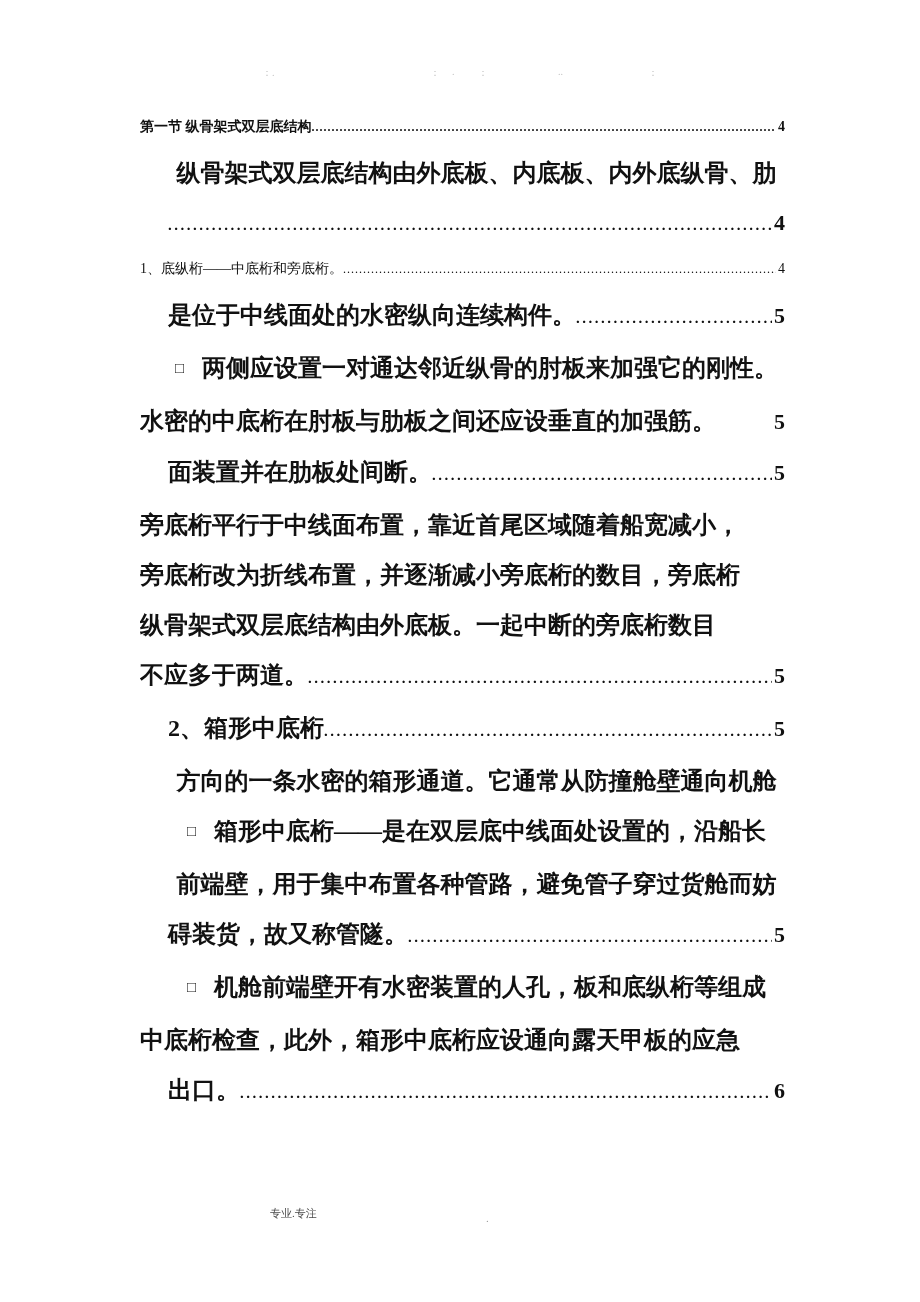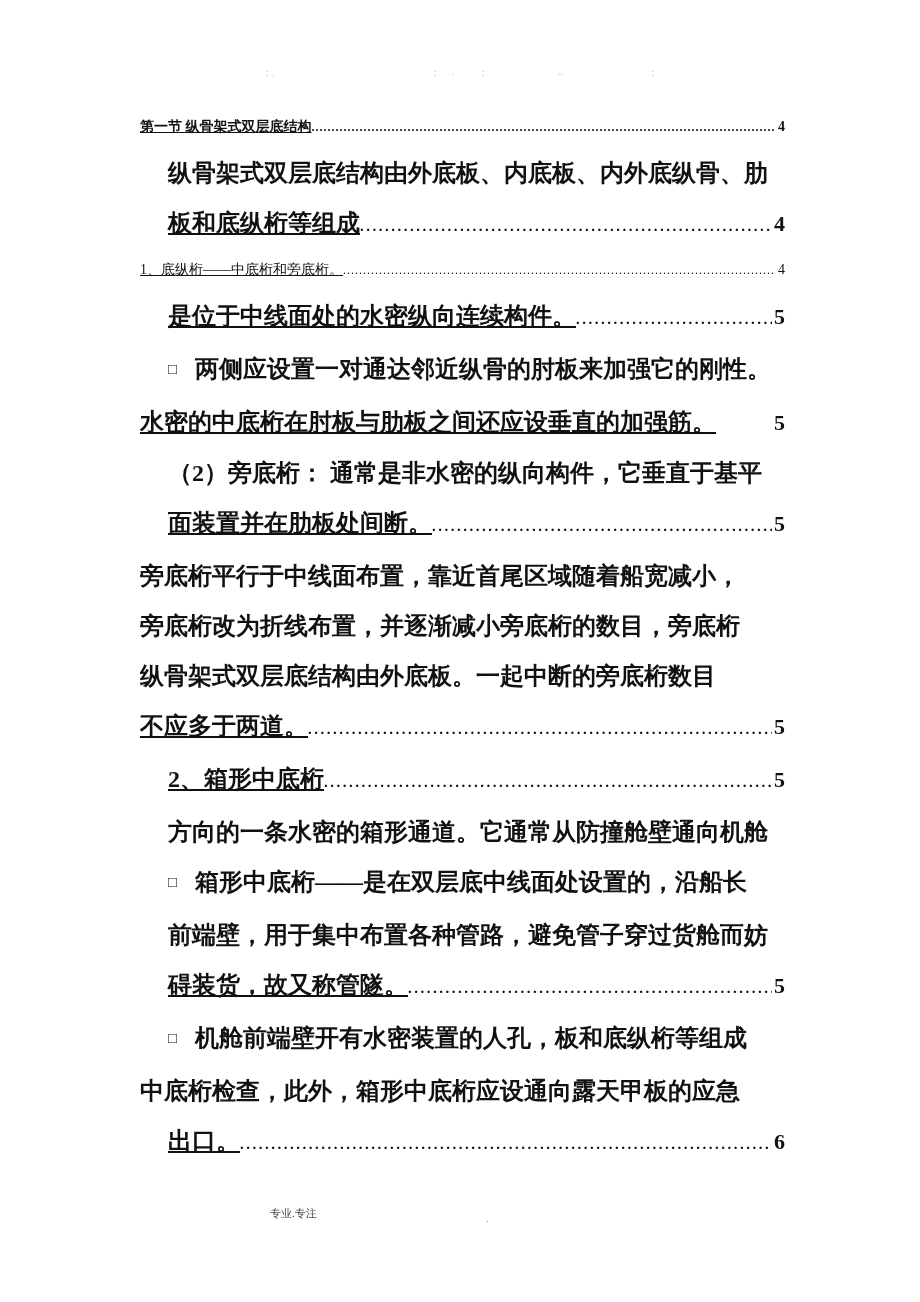--- a/index.html
+++ b/index.html
@@ -39,24 +39,24 @@
   }
   .entry { display: block; }
   .t-small { font-size: 14px; line-height: 30px; }
   .t-large { font-size: 24px; line-height: 50px; font-weight: 600; }
   .t-small.bold-entry { font-weight: 700; }
 
   .m6 { margin-bottom: 6px; }
   .m4 { margin-bottom: 4px; }
 
   .line { white-space: nowrap; overflow: hidden; }
-  .ind  { padding-left: 28px; }
+  .ind  { padding-left: 28px; text-align: center; }
 
   .flexline { display: flex; align-items: baseline; }
-  .flexline .txt { white-space: nowrap; flex: 0 0 auto; text-decoration: underline; }
+  .flexline .txt { white-space: nowrap; flex: 0 0 auto; }
   .prefix { font-weight: 900; flex: 0 0 auto; white-space: nowrap; }
   .dots {
     flex: 1 1 auto;
     min-width: 0;
     overflow: hidden;
     white-space: nowrap;
   }
   .t-large .dots { font-size: 15px; letter-spacing: 2.5px; }
   .t-small .dots { font-size: 12px; letter-spacing: 1px; }
   .pg { flex: 0 0 auto; padding-left: 2px; }
@@ -107,21 +107,20 @@
         <span class="dots">........................................................................................................................................................................</span>
         <span class="pg">4</span>
       </div>
     </div>
 
     <div class="entry t-large m4">
       <div class="line ind">
         <span class="txt">纵骨架式双层底结构由外底板、内底板、内外底纵骨、肋</span>
       </div>
       <div class="line flexline ind">
-        <span class="txt">板和底纵桁等组成</span>
         <span class="dots">........................................................................................................................................................................</span>
         <span class="pg">4</span>
       </div>
     </div>
 
     <div class="entry t-small m6">
       <div class="line flexline">
         <span class="txt">1、底纵桁——中底桁和旁底桁。</span>
         <span class="dots">........................................................................................................................................................................</span>
         <span class="pg">4</span>
@@ -142,24 +141,20 @@
         <span class="txt">两侧应设置一对通达邻近纵骨的肘板来加强它的刚性。</span>
       </div>
       <div class="line flexline">
         <span class="txt">水密的中底桁在肘板与肋板之间还应设垂直的加强筋。</span>
         <span class="dots"></span>
         <span class="pg">5</span>
       </div>
     </div>
 
     <div class="entry t-large">
-      <div class="line ind">
-        <span class="prefix">（2）旁底桁：</span>
-        <span class="txt">通常是非水密的纵向构件，它垂直于基平</span>
-      </div>
       <div class="line flexline ind">
         <span class="txt">面装置并在肋板处间断。</span>
         <span class="dots">........................................................................................................................................................................</span>
         <span class="pg">5</span>
       </div>
     </div>
 
     <div class="entry t-large">
       <div class="line">
         <span class="txt">旁底桁平行于中线面布置，靠近首尾区域随着船宽减小，</span>

